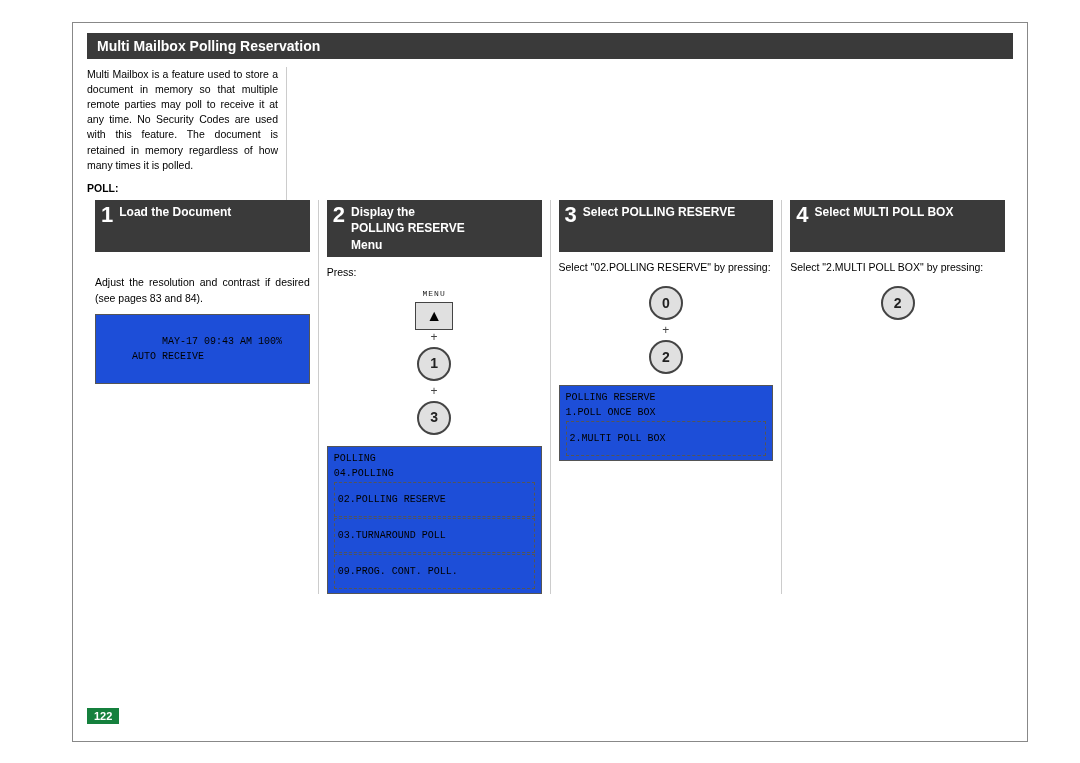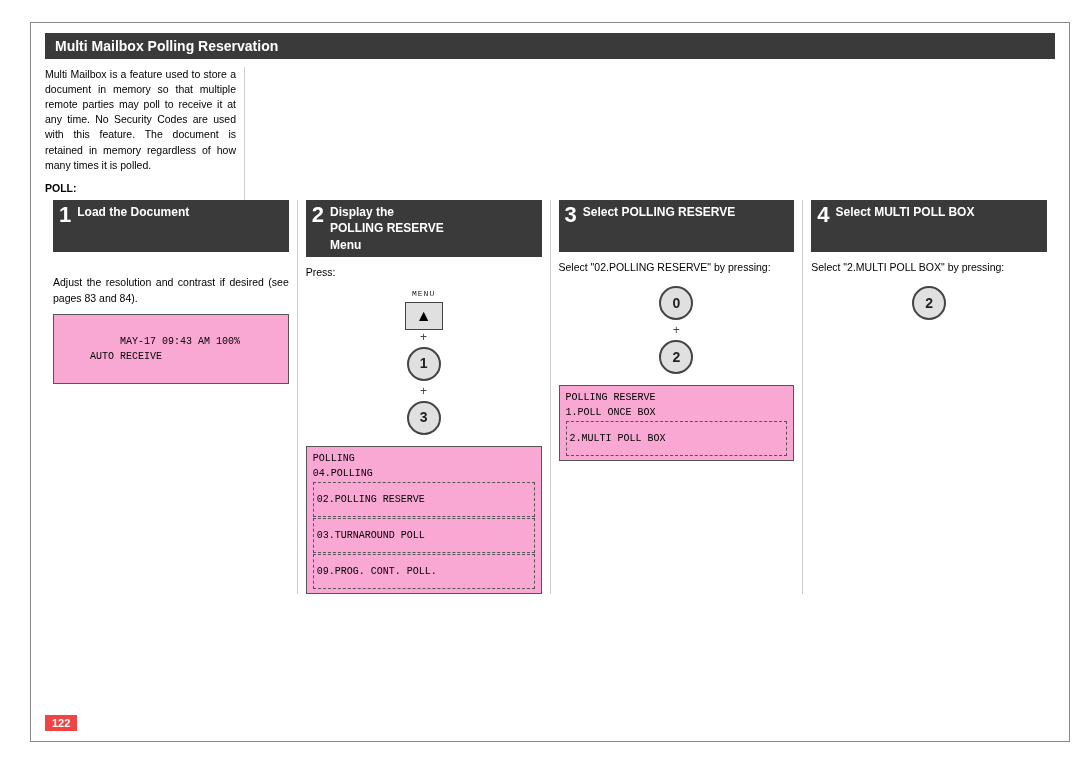--- a/index.html
+++ b/index.html
@@ -7,21 +7,21 @@
       font-family: Arial, sans-serif;
       font-size: 11px;
       background: #fff;
       width: 1080px;
       min-height: 763px;
       display: flex;
       align-items: center;
       justify-content: center;
     }
     .page {
-      width: 1040px;
+      width: 956px;
       min-height: 720px;
       background: #fff;
       border: 1px solid #888;
       padding: 10px 14px 14px 14px;
       position: relative;
       margin-left: 20px;
     }
     .main-title {
       background: #3a3a3a;
       color: #fff;
@@ -102,21 +102,21 @@
       justify-content: center;
     }
     .step-body {
       font-size: 10.5px;
       line-height: 1.45;
       text-align: justify;
     }
     
     .lcd-box {
       border: 1px solid #555;
-      background: #f9a8d4;
+      background: #1d4ed8;
       font-family: 'Courier New', monospace;
       font-size: 10px;
       padding: 4px 6px;
       margin-top: 8px;
       line-height: 1.5;
       white-space: pre;
     }
     .dashed-item {
       border: 1px dashed #555;
       padding: 9px 3px;
@@ -155,25 +155,25 @@
     .plus-sign {
       font-size: 12px;
       text-align: center;
       color: #444;
       line-height: 1;
       margin: 1px 0;
     }
     
     .page-number {
       position: absolute;
-      bottom: 10px;
+      bottom: 17px;
       left: 14px;
       font-size: 11px;
       font-weight: bold;
-      background: #ef4444;
+      background: #15803d;
       color: #fff;
       padding: 2px 7px;
     }
   </style>
 </head>
 <body>
 
 <div class="page">
   <div class="main-title">Multi Mailbox Polling Reservation</div>
 

